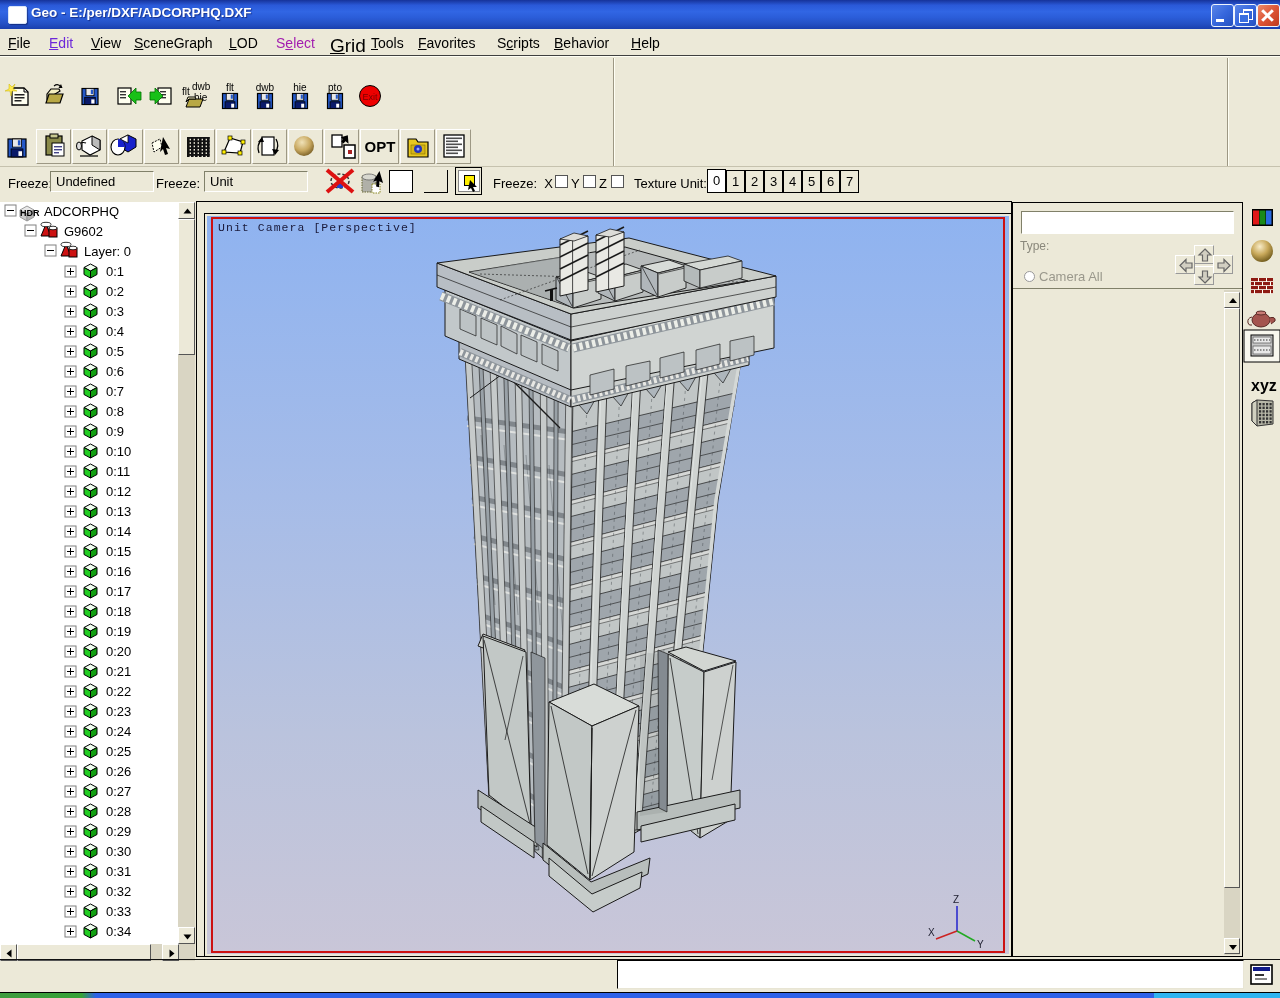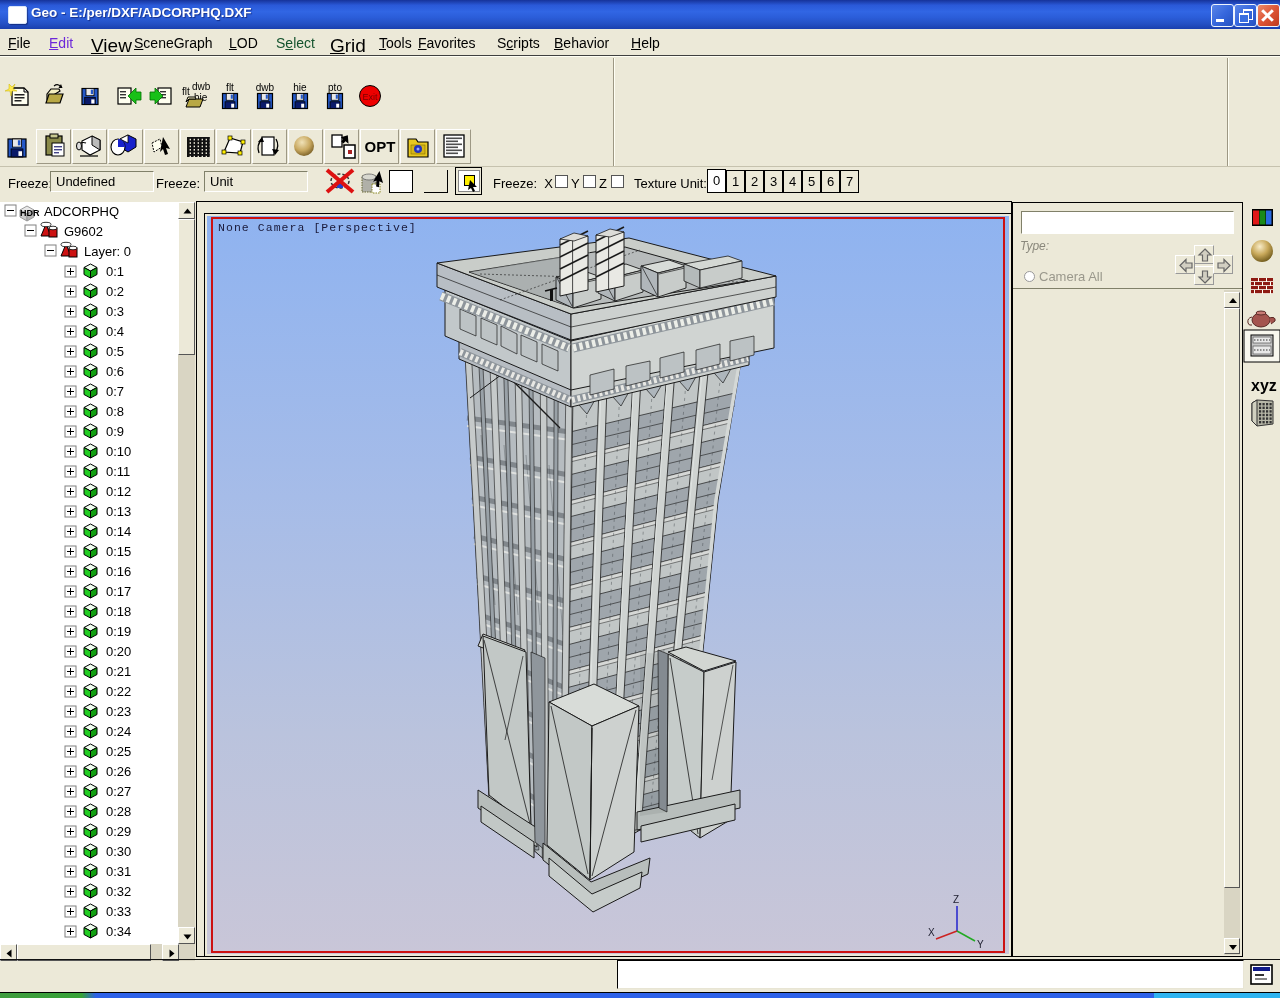--- a/index.html
+++ b/index.html
@@ -16,26 +16,26 @@
     <div style="position:absolute;left:8px;top:4px;width:8px;height:8px;border:1px solid #fff;border-top:2px solid #fff;"></div>
     <div style="position:absolute;left:4px;top:8px;width:8px;height:7px;border:1px solid #fff;border-top:2px solid #fff;background:#3a6ee0;"></div>
   </div>
 <div style="position:absolute;left:1257px;top:4px;width:21px;height:21px;border-radius:3px;border:1px solid #eef4fd;background:linear-gradient(135deg,#ec8a68 0%,#dd5537 50%,#c03a1d 100%);color:#fff;">
     <div style="position:absolute;left:2px;top:9px;width:15px;height:3px;background:#fff;transform:rotate(45deg);"></div>
     <div style="position:absolute;left:2px;top:9px;width:15px;height:3px;background:#fff;transform:rotate(-45deg);"></div>
   </div>
 <div style="position:absolute;left:0;top:29px;width:1280px;height:26px;background:#ece9d8;">
     <span style="position:absolute;left:8px;top:6px;font-size:14px;color:#000;"><span style="text-decoration:underline">F</span>ile</span>
     <span style="position:absolute;left:49px;top:6px;font-size:14px;color:#6d28d9;"><span style="text-decoration:underline">E</span>dit</span>
-    <span style="position:absolute;left:91px;top:6px;font-size:19px;color:#000;"><span style="text-decoration:underline">V</span>iew</span>
+    <span style="position:absolute;left:91px;top:6px;font-size:14px;color:#000;"><span style="text-decoration:underline">V</span>iew</span>
     <span style="position:absolute;left:134px;top:6px;font-size:14px;color:#000;"><span style="text-decoration:underline">S</span>ceneGraph</span>
     <span style="position:absolute;left:229px;top:6px;font-size:14px;color:#000;"><span style="text-decoration:underline">L</span>OD</span>
-    <span style="position:absolute;left:276px;top:6px;font-size:14px;color:#14532d;">S<span style="text-decoration:underline">e</span>lect</span>
+    <span style="position:absolute;left:276px;top:6px;font-size:14px;color:#a21caf;">S<span style="text-decoration:underline">e</span>lect</span>
     <span style="position:absolute;left:330px;top:6px;font-size:19px;color:#000;"><span style="text-decoration:underline">G</span>rid</span>
-    <span style="position:absolute;left:371px;top:6px;font-size:14px;color:#000;margin-left:8px;"><span style="text-decoration:underline">T</span>ools</span>
+    <span style="position:absolute;left:371px;top:6px;font-size:14px;color:#000;"><span style="text-decoration:underline">T</span>ools</span>
     <span style="position:absolute;left:418px;top:6px;font-size:14px;color:#000;"><span style="text-decoration:underline">F</span>avorites</span>
     <span style="position:absolute;left:497px;top:6px;font-size:14px;color:#000;">S<span style="text-decoration:underline">c</span>ripts</span>
     <span style="position:absolute;left:554px;top:6px;font-size:14px;color:#000;"><span style="text-decoration:underline">B</span>ehavior</span>
     <span style="position:absolute;left:631px;top:6px;font-size:14px;color:#000;"><span style="text-decoration:underline">H</span>elp</span>
   </div>
 <div style="position:absolute;left:0;top:55px;width:1280px;height:1px;background:#404040;"></div>
 <div style="position:absolute;left:0;top:56px;width:1280px;height:1px;background:#fffff4;"></div>
 <div style="position:absolute;left:613px;top:58px;width:1px;height:108px;background:#9d9884;"></div>
 <div style="position:absolute;left:614px;top:58px;width:1px;height:108px;background:#fffff4;"></div>
 <div style="position:absolute;left:1227px;top:58px;width:1px;height:108px;background:#9d9884;"></div>
@@ -619,21 +619,21 @@
     </svg></div>
 <div style="position:absolute;left:17px;top:944px;width:134px;height:17px;background:#ece9d8;border:1px solid #fff;border-right:1px solid #555;border-bottom:1px solid #555;box-sizing:border-box;"></div>
 <div style="position:absolute;left:162px;top:944px;width:17px;height:17px;background:#ece9d8;border:1px solid #fff;border-right:1px solid #555;border-bottom:1px solid #555;box-sizing:border-box;"><svg width="17" height="17">
       <polygon points="6.5,4.5 6.5,12.5 11.5,8.5" fill="#000"></polygon>
     </svg></div>
 <div style="position:absolute;left:0;top:959px;width:1280px;height:1px;background:#111;"></div>
 <div style="position:absolute;left:196px;top:201px;width:816px;height:756px;border:1px solid #000;box-sizing:border-box;background:#ece9d8;"></div>
 <div style="position:absolute;left:204px;top:213px;width:808px;height:744px;border:1px solid #000;box-sizing:border-box;background:#ece9d8;"></div>
 <div style="position:absolute;left:207px;top:216px;width:802px;height:738px;background:linear-gradient(180deg,#8fb3f0 0%,#a6bce8 38%,#bac3dd 70%,#c9c6d8 100%);"></div>
 <div style="position:absolute;left:211px;top:217px;width:794px;height:736px;border:2px solid #cc1111;box-sizing:border-box;"></div>
-<div style="position:absolute;left:218px;top:221px;font-family:&quot;Liberation Mono&quot;,monospace;font-size:11.5px;letter-spacing:1.05px;color:#1a1a3a;">None Camera [Perspective]</div>
+<div style="position:absolute;left:218px;top:221px;font-family:&quot;Liberation Mono&quot;,monospace;font-size:11.5px;letter-spacing:1.05px;color:#1a1a3a;">Unit Camera [Perspective]</div>
 <svg style="position:absolute;left:213px;top:219px" width="790" height="732" viewBox="213 219 790 732">
     <polygon points="571,340 746,331 718,500 700,680 690,800 563,876" fill="#c1c6c6" stroke="#1a1a1a" stroke-width="1"></polygon>
     <polygon points="464,328 571,340 563,876 490,812" fill="#b6bcc0" stroke="#1a1a1a" stroke-width="1"></polygon>
     <polygon points="570,432 735,393 730,419 570,458" fill="#9fa6ac" stroke="#1a1a1a" stroke-width=".7"></polygon>
     <polygon points="570,458 730,419 730,423 570,462" fill="#d6d8d6" stroke="#1a1a1a" stroke-width=".5"></polygon>
     <line x1="570" y1="445" x2="735" y2="406" stroke="#1a1a1a" stroke-width=".6"></line>
     <polygon points="569,475 728,436 723,462 569,501" fill="#9fa6ac" stroke="#1a1a1a" stroke-width=".7"></polygon>
     <polygon points="569,501 723,462 723,466 569,505" fill="#d6d8d6" stroke="#1a1a1a" stroke-width=".5"></polygon>
     <line x1="569" y1="488" x2="728" y2="449" stroke="#1a1a1a" stroke-width=".6"></line>
     <polygon points="569,517 720,479 716,505 568,543" fill="#9fa6ac" stroke="#1a1a1a" stroke-width=".7"></polygon>
@@ -810,21 +810,21 @@
       <line x1="957" y1="931" x2="957" y2="906" stroke="#2222cc" stroke-width="1.5"></line>
       <line x1="957" y1="931" x2="936" y2="939" stroke="#cc2222" stroke-width="1.5"></line>
       <line x1="957" y1="931" x2="975" y2="941" stroke="#22aa22" stroke-width="1.5"></line>
       <text x="953" y="903" font-size="10" fill="#223">Z</text>
       <text x="928" y="936" font-size="10" fill="#223">X</text>
       <text x="977" y="948" font-size="10" fill="#223">Y</text>
     </g>
   </svg>
 <div style="position:absolute;left:1012px;top:202px;width:231px;height:755px;border:1px solid #000;box-sizing:border-box;background:#ece9d8;"></div>
 <div style="position:absolute;left:1021px;top:211px;width:213px;height:23px;background:#fff;border-top:1px solid #808069;border-left:1px solid #808069;border-bottom:1px solid #fff;border-right:1px solid #fff;box-sizing:border-box;"></div>
-<div style="position:absolute;left:1020px;top:239px;font-size:12px;color:#8a887c;font-style:italic;">Type:</div>
+<div style="position:absolute;left:1020px;top:239px;font-size:12px;color:#8a887c;">Type:</div>
 <div style="position:absolute;left:1194px;top:245px;width:20px;height:19px;background:#ece9d8;border-top:1px solid #fff;border-left:1px solid #fff;border-right:1px solid #999;border-bottom:1px solid #999;box-sizing:border-box;"><svg width="20" height="19">
       <polygon points="10,3 16,9 12.5,9 12.5,15 7.5,15 7.5,9 4,9" fill="#d2cfc2" stroke="#666" stroke-width="1.2"></polygon>
     </svg></div>
 <div style="position:absolute;left:1194px;top:266px;width:20px;height:19px;background:#ece9d8;border-top:1px solid #fff;border-left:1px solid #fff;border-right:1px solid #999;border-bottom:1px solid #999;box-sizing:border-box;"><svg width="20" height="19">
       <polygon points="10,16 16,10 12.5,10 12.5,4 7.5,4 7.5,10 4,10" fill="#d2cfc2" stroke="#666" stroke-width="1.2"></polygon>
     </svg></div>
 <div style="position:absolute;left:1175px;top:255px;width:20px;height:19px;background:#ece9d8;border-top:1px solid #fff;border-left:1px solid #fff;border-right:1px solid #999;border-bottom:1px solid #999;box-sizing:border-box;"><svg width="20" height="19">
       <polygon points="4,9.5 10,3.5 10,7 16,7 16,12 10,12 10,15.5" fill="#d2cfc2" stroke="#666" stroke-width="1.2"></polygon>
     </svg></div>
 <div style="position:absolute;left:1213px;top:255px;width:20px;height:19px;background:#ece9d8;border-top:1px solid #fff;border-left:1px solid #fff;border-right:1px solid #999;border-bottom:1px solid #999;box-sizing:border-box;"><svg width="20" height="19">

